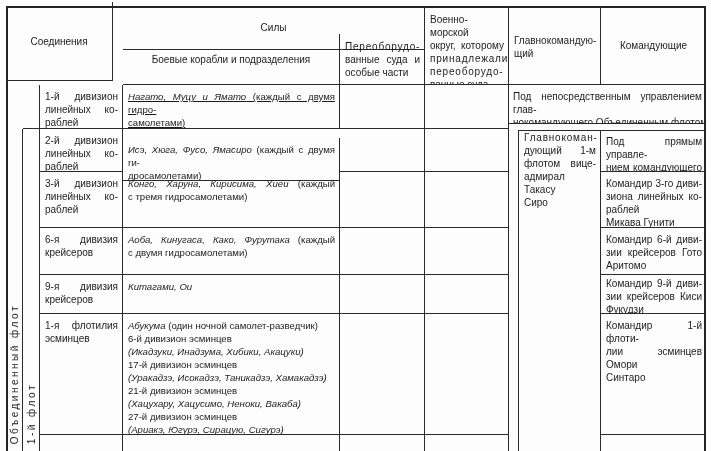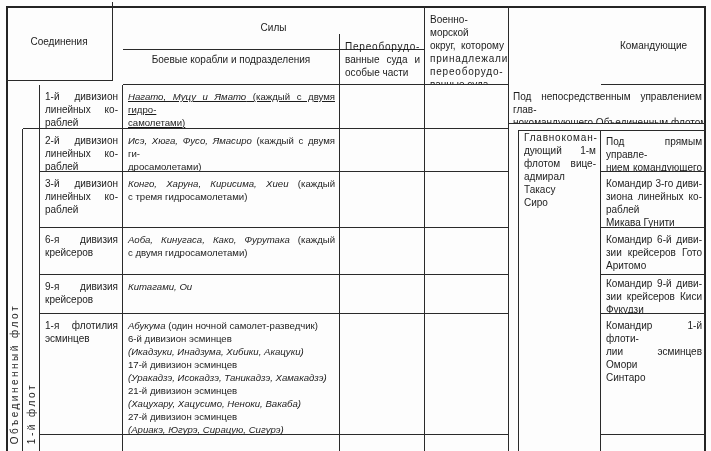--- a/index.html
+++ b/index.html
@@ -55,20 +55,24 @@
       <div class="ln jl">ванные суда и</div>
       <div class="ln">особые части</div>
     </div>
   <div class="cell pt7" style="left:425px;top:6px;width:84px;height:79px;">
       <div class="ln jl">Военно-морской</div>
       <div class="ln jl">округ, которому</div>
       <div class="ln lsp">принадлежали</div>
       <div class="ln lsp">переоборудо-</div>
       <div class="ln">ванные суда</div>
     </div>
+  <div class="cell vmid" style="left:509px;top:6px;width:92px;height:79px;">
+      <div class="ln">Главнокомандую-</div>
+      <div class="ln">щий</div>
+    </div>
   <div class="cell center nb-r" style="left:601px;top:6px;width:105px;height:79px;">
     <span>Командующие</span>
   </div>
 
   <div class="cell plain" style="left:6px;top:85px;width:17px;height:44px;"></div>
   <div class="cell" style="left:23px;top:85px;width:17px;height:44px;"></div>
   <div class="cell nb-b vcell" style="left:6px;top:129px;width:17px;height:322px;">
     <span class="vtext">Объединенный флот</span>
   </div>
   <div class="cell nb-b vcell" style="left:23px;top:129px;width:17px;height:322px;">
@@ -101,21 +105,21 @@
   <div class="cell pt5" style="left:40px;top:314px;width:83px;height:121px;">
       <div class="ln jl">1-я флотилия</div>
       <div class="ln">эсминцев</div>
     </div>
   <div class="cell nb-b" style="left:40px;top:435px;width:83px;height:16px;"></div>
 
   <div class="cell dcell pt5" style="left:123px;top:85px;width:217px;height:44px;text-decoration:underline;">
       <div class="ln jl"><span class="it">Нагато, Муцу и Ямато</span><span> (каждый с двумя гидро-</span></div>
       <div class="ln"><span>самолетами)</span></div>
     </div>
-  <div class="cell dcell pt5" style="left:123px;top:129px;width:217px;height:43px;">
+  <div class="cell dcell pt5" style="left:123px;top:138px;width:217px;height:43px;">
       <div class="ln jl"><span class="it">Исэ, Хюга, Фусо, Ямасиро</span><span> (каждый с двумя ги-</span></div>
       <div class="ln"><span>дросамолетами)</span></div>
     </div>
   <div class="cell dcell pt5" style="left:123px;top:172px;width:217px;height:56px;">
       <div class="ln jl"><span class="it">Конго, Харуна, Кирисима, Хиеи</span><span> (каждый</span></div>
       <div class="ln"><span>с тремя гидросамолетами)</span></div>
     </div>
   <div class="cell dcell pt5" style="left:123px;top:228px;width:217px;height:47px;">
       <div class="ln jl"><span class="it">Аоба, Кинугаса, Како, Фурутака</span><span> (каждый</span></div>
       <div class="ln"><span>с двумя гидросамолетами)</span></div>

